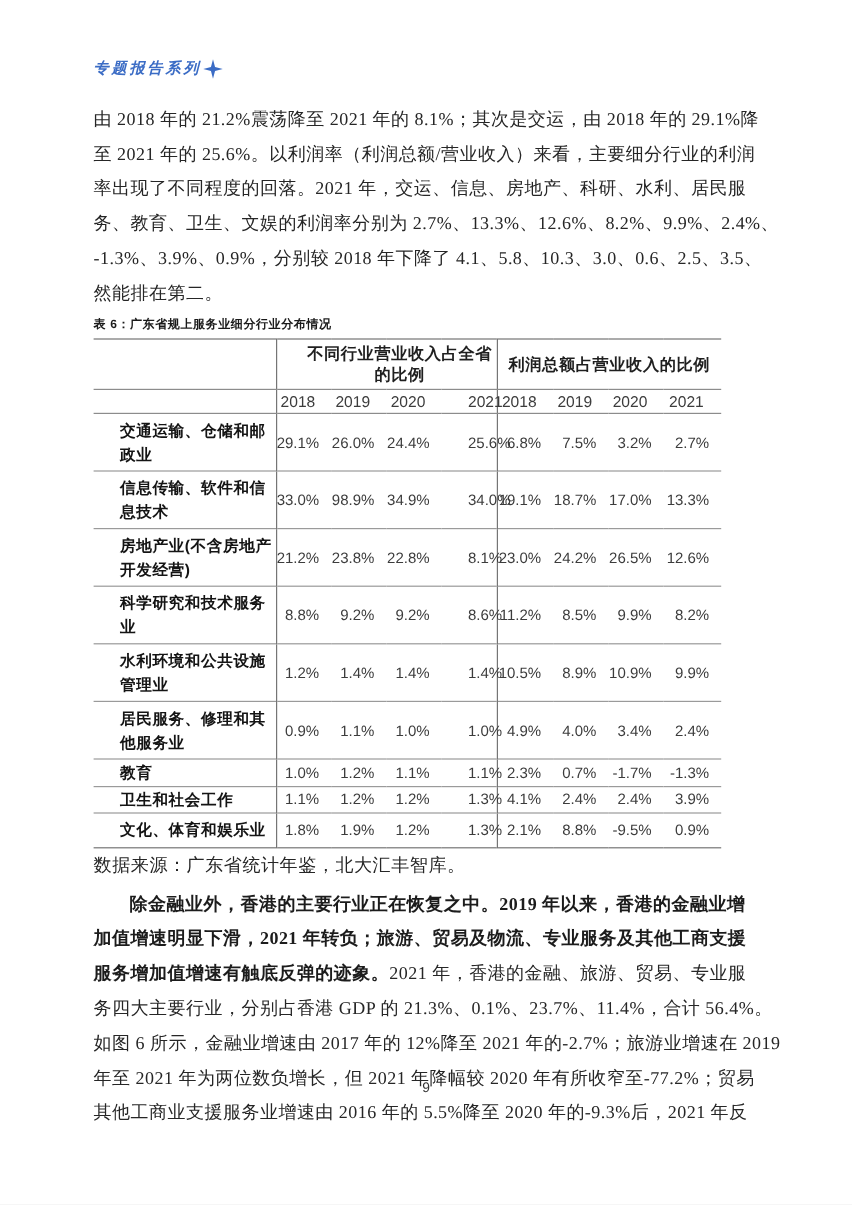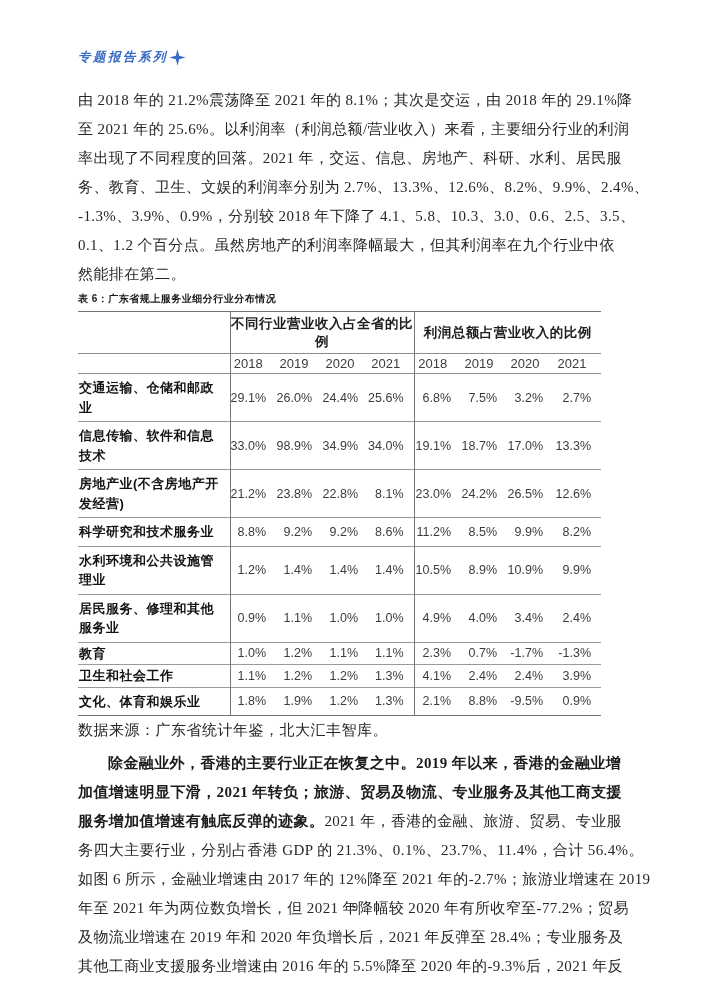--- a/index.html
+++ b/index.html
@@ -67,21 +67,21 @@
   .dtable .label-cell {
     font-size:13px; font-weight:700; color:#141414; text-align:left;
     line-height:1.5; letter-spacing:0.5px;
     padding:4px 3px 4px 1px;
   }
   .dtable .val-cell {
     font-size:12.5px; color:#3c3c3c; text-align:right;
     padding:4px 10px 4px 0;
   }
   .dtable tr.compact .label-cell, .dtable tr.compact .val-cell { padding-top:1px; padding-bottom:1px; }
-  .dtable .vline-r { border-right:1px solid #757575; }
+  .dtable .vline-r { border-right:1px solid #757575;padding-left:22px; }
   .dtable tbody tr { border-bottom:1px solid #9a9a9a; }
   .dtable tbody tr:last-child { border-bottom:none; }
 
   .source-note {
     margin-top:5px;
     font-family:"Liberation Sans","DejaVu Sans",sans-serif;
     font-size:15px; color:#262626; letter-spacing:0.5px;
   }
 
   .page-number {
@@ -103,21 +103,20 @@
         <path d="M12 0.5 L14.4 9.6 L23.5 12 L14.4 14.4 L12 23.5 L9.6 14.4 L0.5 12 L9.6 9.6 Z" fill="#3b6cc5"></path>
       </svg>
     </div>
 
     <div class="para para-1">
         <div class="tline">由 2018 年的 21.2%震荡降至 2021 年的 8.1%；其次是交运，由 2018 年的 29.1%降</div>
         <div class="tline">至 2021 年的 25.6%。以利润率（利润总额/营业收入）来看，主要细分行业的利润</div>
         <div class="tline">率出现了不同程度的回落。2021 年，交运、信息、房地产、科研、水利、居民服</div>
         <div class="tline">务、教育、卫生、文娱的利润率分别为 2.7%、13.3%、12.6%、8.2%、9.9%、2.4%、</div>
         <div class="tline">-1.3%、3.9%、0.9%，分别较 2018 年下降了 4.1、5.8、10.3、3.0、0.6、2.5、3.5、</div>
-        <div class="tline">0.1、1.2 个百分点。虽然房地产的利润率降幅最大，但其利润率在九个行业中依</div>
         <div class="tline last">然能排在第二。</div>
       </div>
 
     <div class="table-title">表 6：广东省规上服务业细分行业分布情况</div>
 
     <table class="dtable">
       <colgroup>
         <col style="width:152px">
         <col style="width:46px">
           <col style="width:46px">
@@ -251,20 +250,19 @@
 
     <div class="source-note">数据来源：广东省统计年鉴，北大汇丰智库。</div>
 
     <div class="para para-2">
         <div class="tline indent"><span class="bold">除金融业外，香港的主要行业正在恢复之中。2019 年以来，香港的金融业增</span></div>
         <div class="tline"><span class="bold">加值增速明显下滑，2021 年转负；旅游、贸易及物流、专业服务及其他工商支援</span></div>
         <div class="tline"><span class="bold">服务增加值增速有触底反弹的迹象。</span><span>2021 年，香港的金融、旅游、贸易、专业服</span></div>
         <div class="tline"><span>务四大主要行业，分别占香港 GDP 的 21.3%、0.1%、23.7%、11.4%，合计 56.4%。</span></div>
         <div class="tline"><span>如图 6 所示，金融业增速由 2017 年的 12%降至 2021 年的-2.7%；旅游业增速在 2019</span></div>
         <div class="tline"><span>年至 2021 年为两位数负增长，但 2021 年降幅较 2020 年有所收窄至-77.2%；贸易</span></div>
-        <div class="tline"><span>及物流业增速在 2019 年和 2020 年负增长后，2021 年反弹至 28.4%；专业服务及</span></div>
         <div class="tline"><span>其他工商业支援服务业增速由 2016 年的 5.5%降至 2020 年的-9.3%后，2021 年反</span></div>
       </div>
 
   </div>
 
   <div class="page-number">9</div>
 </div>
 
 </body></html>

